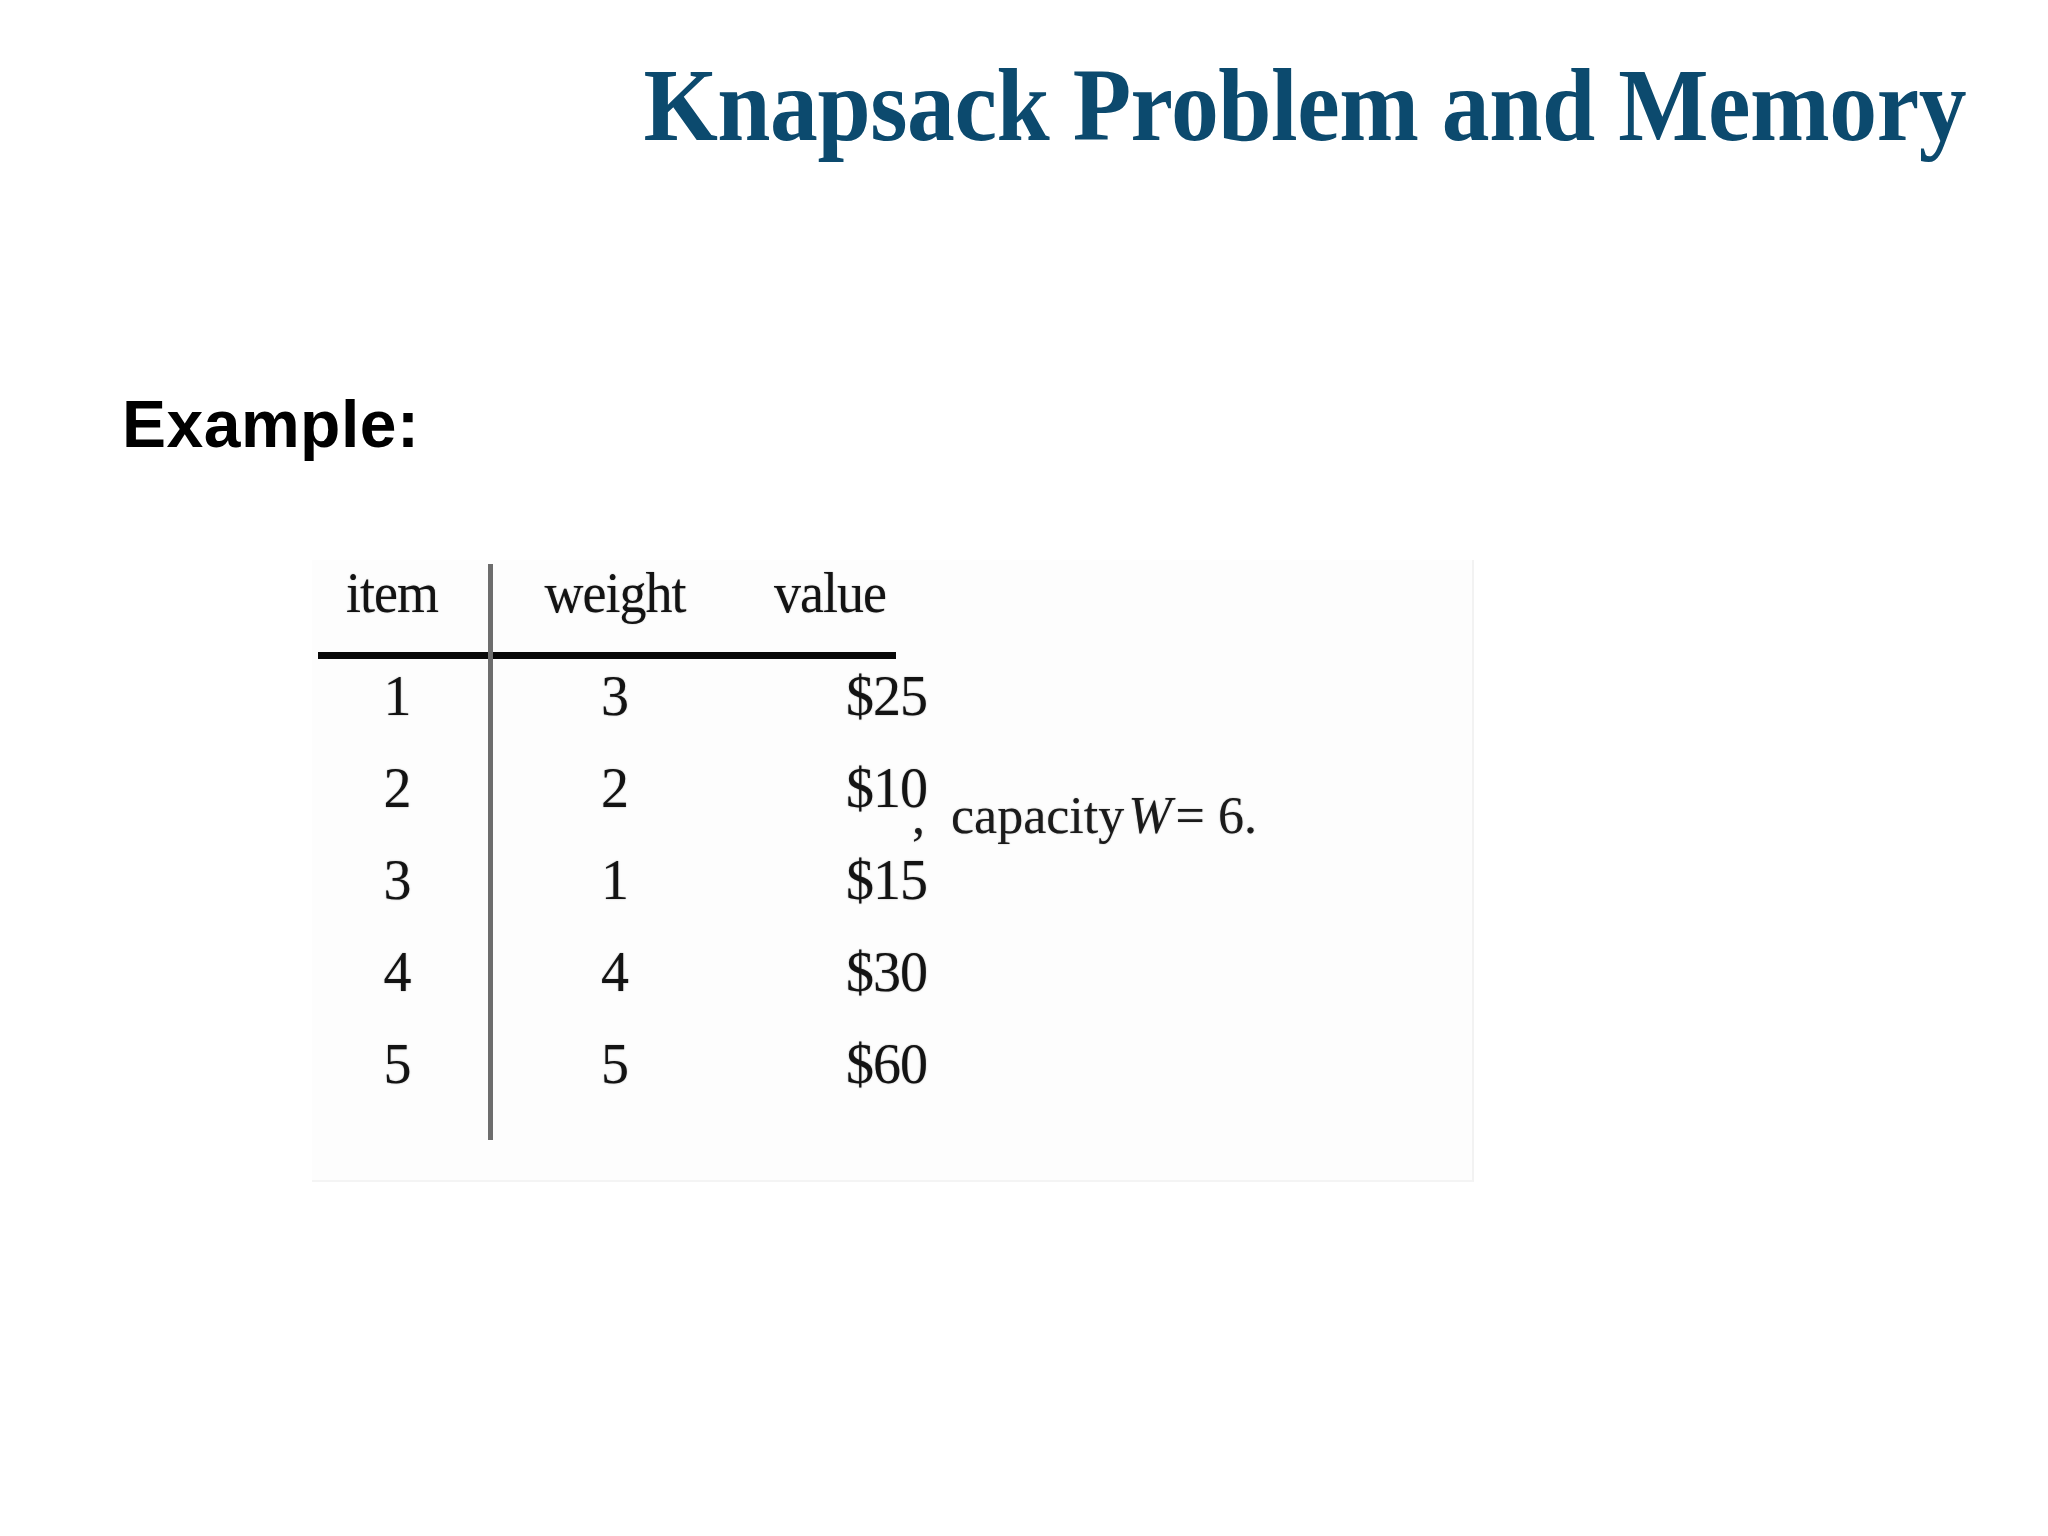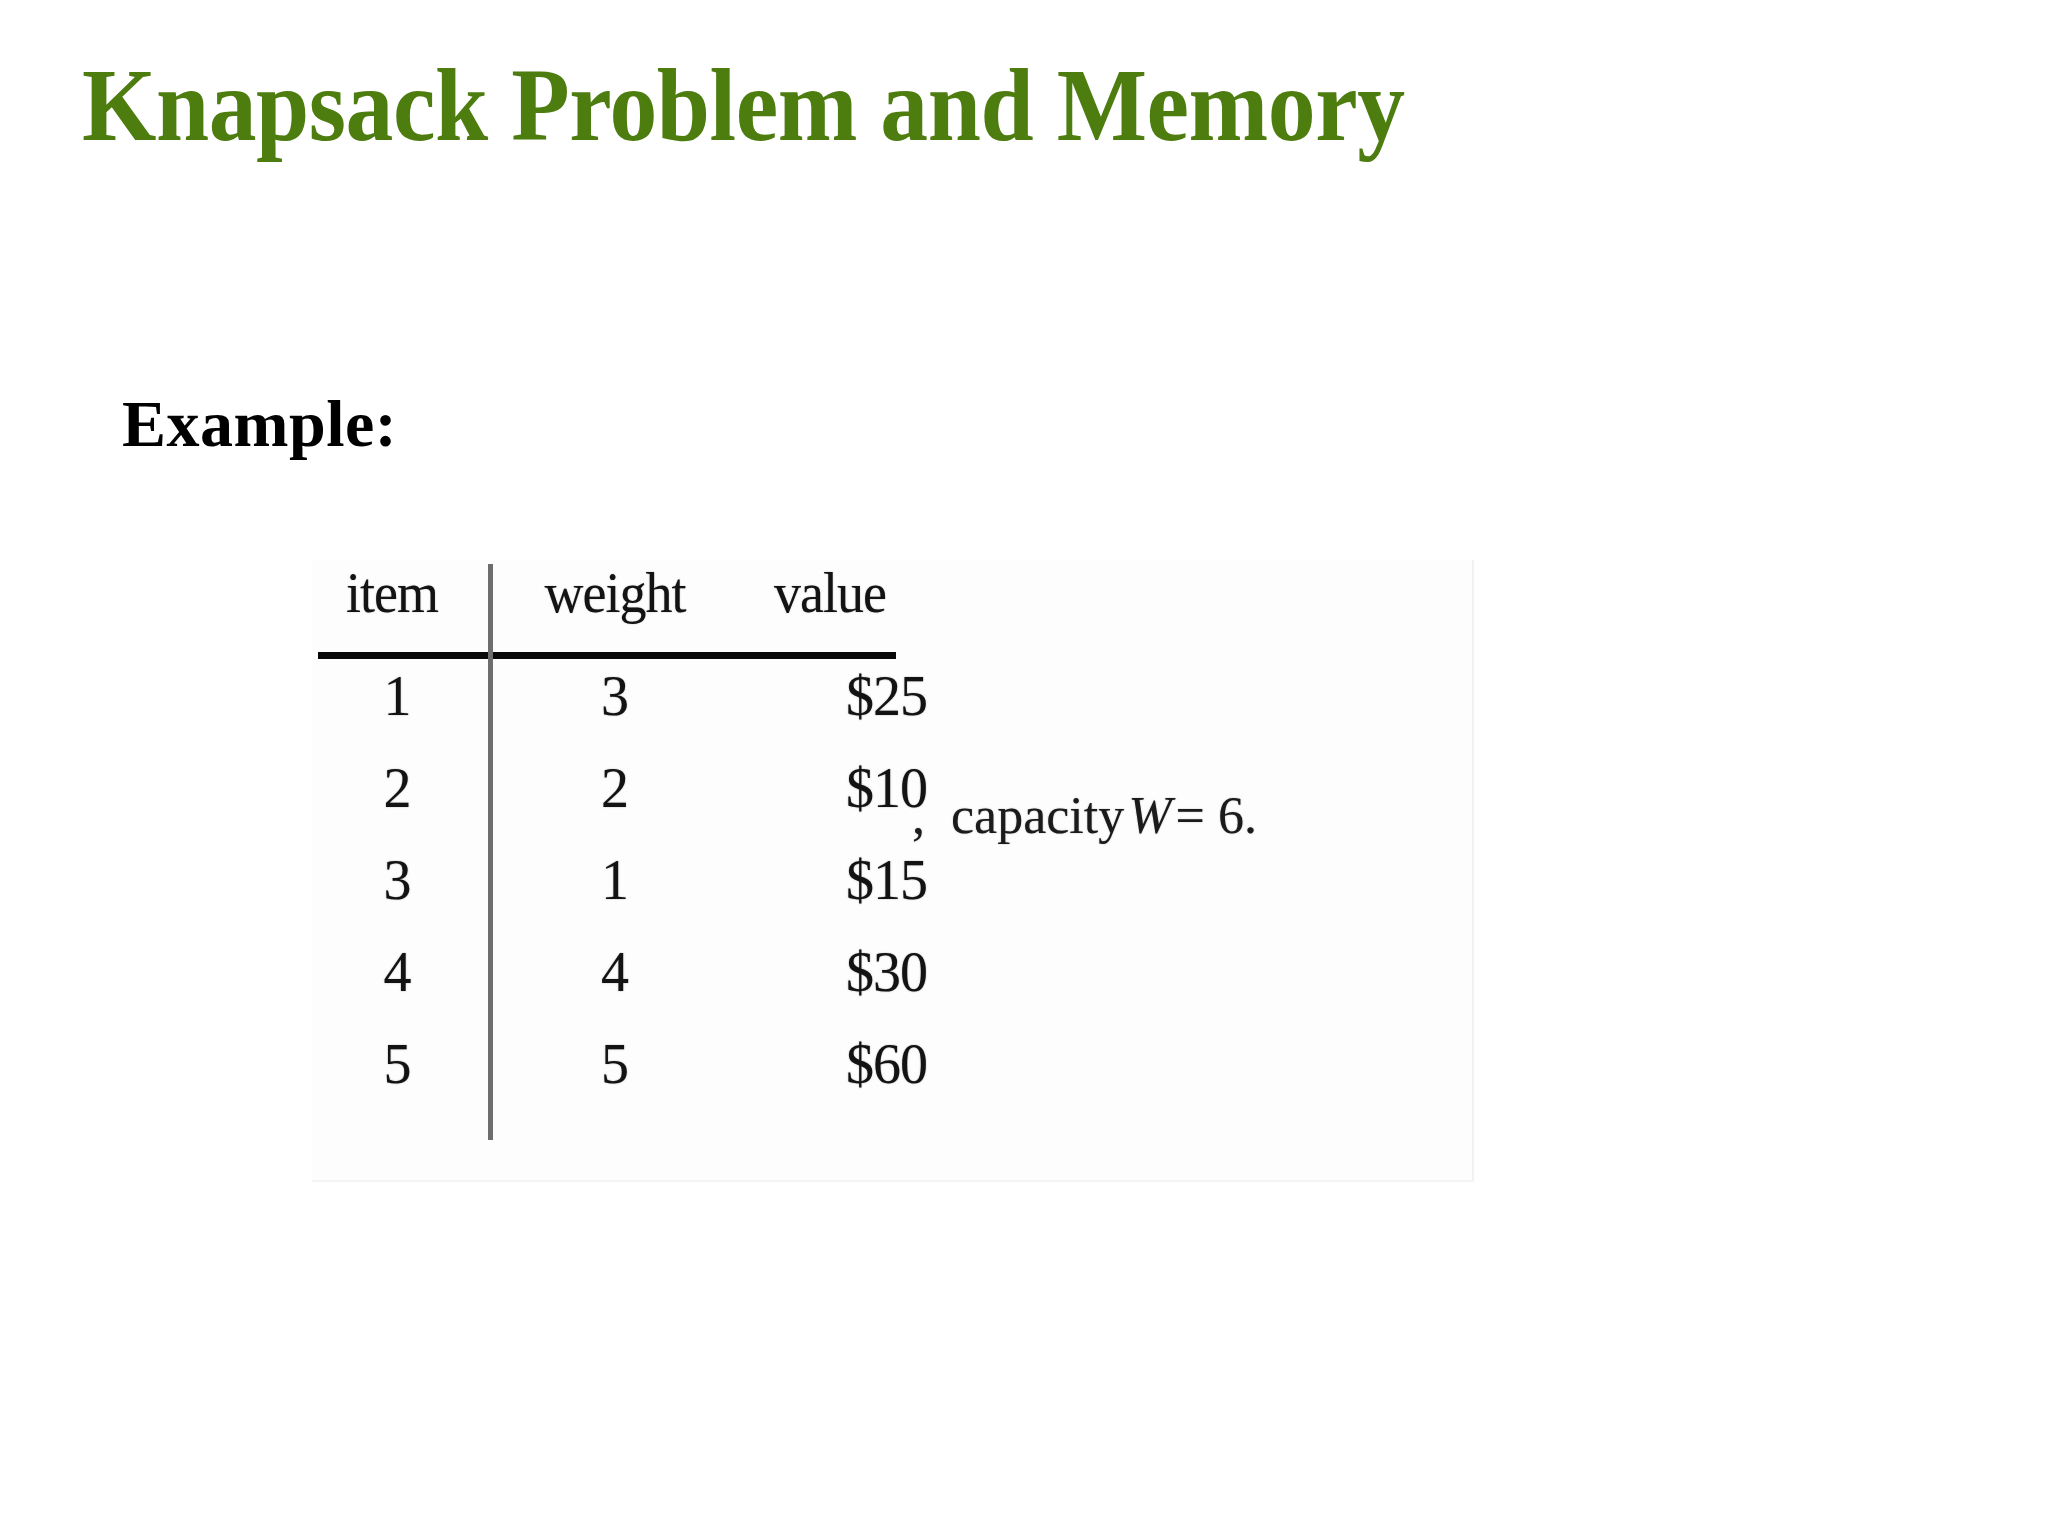--- a/index.html
+++ b/index.html
@@ -20,22 +20,22 @@
     inset: 0;
     background: #ffffff;
   }
 
   
   .title-block {
     position: absolute;
     left: 0;
     top: 44px;
     width: 2048px;
-    text-align: left;
-    color: #4d7c0f;
+    text-align: right;
+    color: #0c4a6e;
   }
   .title-line {
     font-weight: bold;
     line-height: 1.18;
     letter-spacing: -0.5px;
     white-space: nowrap;
   }
   .title-line-1 {
     font-size: 104px;
     font-family: "Liberation Serif", serif;
@@ -48,21 +48,21 @@
     margin-top: 6px;
   }
 
   
   .example-label {
     position: absolute;
     left: 122px;
     top: 386px;
     font-size: 66px;
     font-weight: bold;
-    font-family: Liberation Serif, serif;
+    font-family: Liberation Sans, sans-serif;
     color: #000000;
     letter-spacing: 0.5px;
   }
 
   
   .figure {
     position: absolute;
     left: 312px;
     top: 560px;
     width: 1160px;

